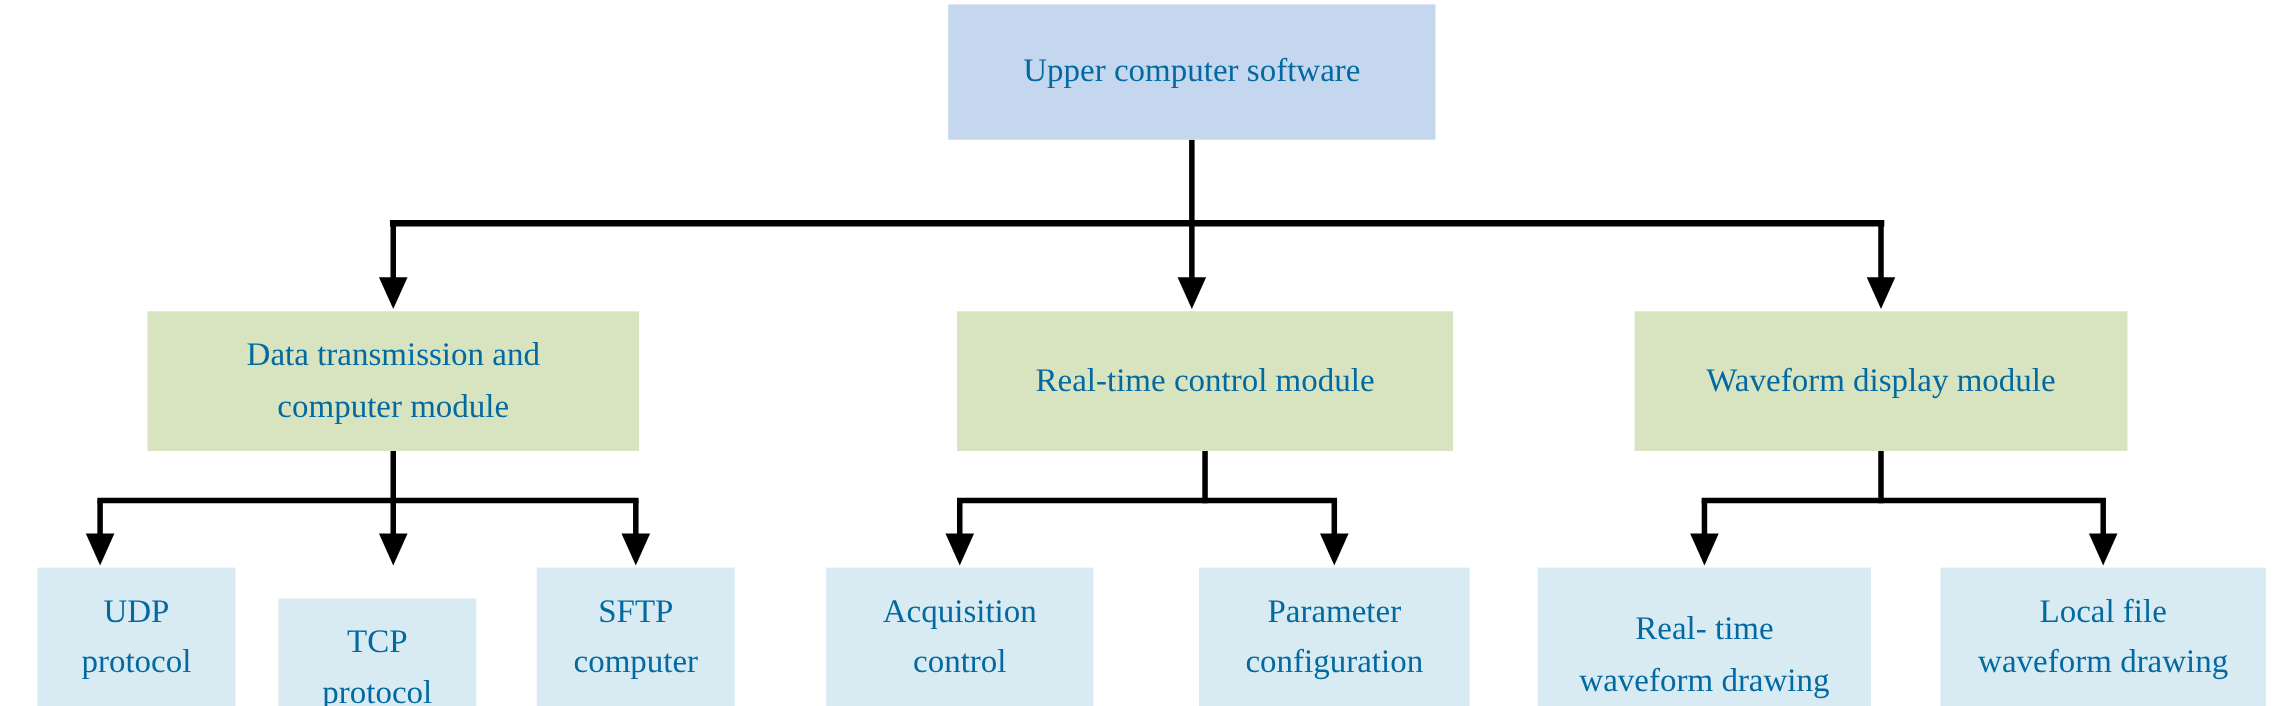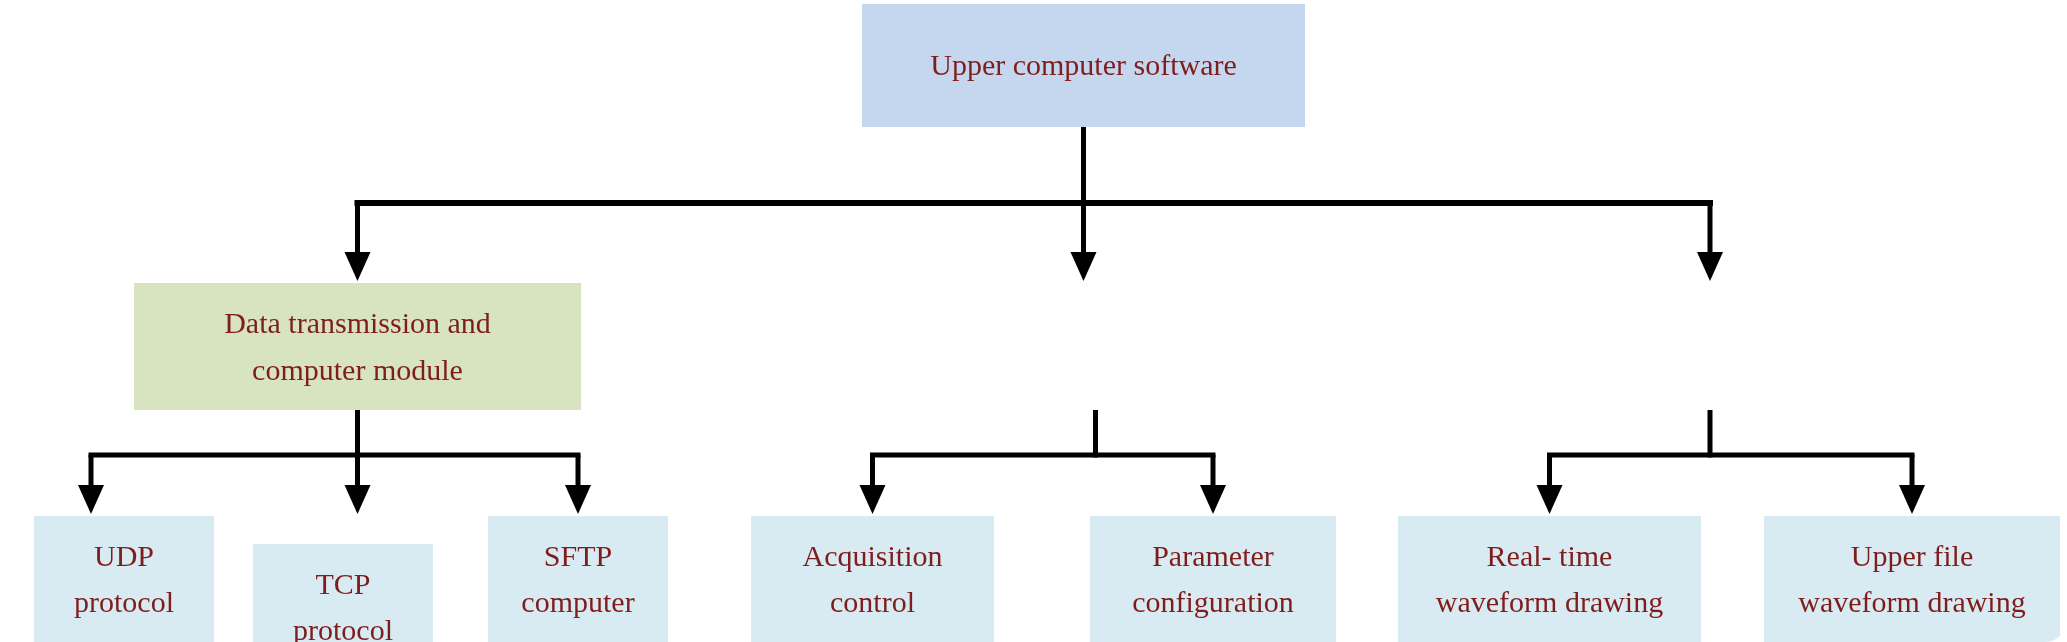--- a/index.html
+++ b/index.html
@@ -6,23 +6,22 @@
     margin: 0;
     padding: 0;
     background: #ffffff;
   }
   .stage {
     position: relative;
     width: 2067px;
     height: 642px;
     background: #ffffff;
     font-family: "Liberation Serif", "DejaVu Serif", serif;
-    color: #7f1d1d;
+    color: #0369a1;
     overflow: hidden;
-    border-radius: 22px;
   }
   .connectors {
     position: absolute;
     left: 0;
     top: 0;
     width: 2067px;
     height: 642px;
   }
   .node {
     position: absolute;
@@ -46,21 +45,21 @@
   
   .n-mod0   { left: 134px;  top: 283px; width: 447px; height: 127px; }
   .n-mod1   { left: 870px;  top: 283px; width: 451px; height: 127px; }
   .n-mod2   { left: 1486px; top: 283px; width: 448px; height: 127px; }
   
   .n-leaf0  { left: 2px;    top: 516px; width: 180px; height: 126px; margin-left: 32px; }
   .n-leaf1  { left: 253px;  top: 516px; width: 180px; height: 126px; margin-top: 28px; }
   .n-leaf2  { left: 488px;  top: 516px; width: 180px; height: 126px; }
   .n-leaf3  { left: 751px;  top: 516px; width: 243px; height: 126px; }
   .n-leaf4  { left: 1090px; top: 516px; width: 246px; height: 126px; }
-  .n-leaf5  { left: 1398px; top: 516px; width: 303px; height: 126px; }
+  .n-leaf5  { left: 1398px; top: 516px; width: 303px; height: 126px; align-items: flex-end; }
   .n-leaf6  { left: 1764px; top: 516px; width: 296px; height: 126px; }
 </style>
 </head>
 <body>
 
 <div class="stage">
 
   <svg class="connectors" viewBox="0 0 2067 642" xmlns="http://www.w3.org/2000/svg">
     <g stroke="#000000" fill="#000000">
 
@@ -97,20 +96,26 @@
   </svg>
 
   <div class="node lvl1 n-root">
     <div class="label">Upper computer software</div>
   </div>
 
   <div class="node lvl2 n-mod0">
     <div class="label">Data transmission and
 computer module</div>
   </div>
+  <div class="node lvl2 n-mod1">
+    <div class="label">Real-time control module</div>
+  </div>
+  <div class="node lvl2 n-mod2">
+    <div class="label">Waveform display module</div>
+  </div>
 
   <div class="node lvl3 n-leaf0">
     <div class="label">UDP
 protocol</div>
   </div>
   <div class="node lvl3 n-leaf1">
     <div class="label">TCP
 protocol</div>
   </div>
   <div class="node lvl3 n-leaf2">
@@ -123,17 +128,17 @@
   </div>
   <div class="node lvl3 n-leaf4">
     <div class="label">Parameter
 configuration</div>
   </div>
   <div class="node lvl3 n-leaf5">
     <div class="label">Real- time
 waveform drawing</div>
   </div>
   <div class="node lvl3 n-leaf6">
-    <div class="label">Upper file
+    <div class="label">Local file
 waveform drawing</div>
   </div>
 
 </div>
 
 </body></html>

